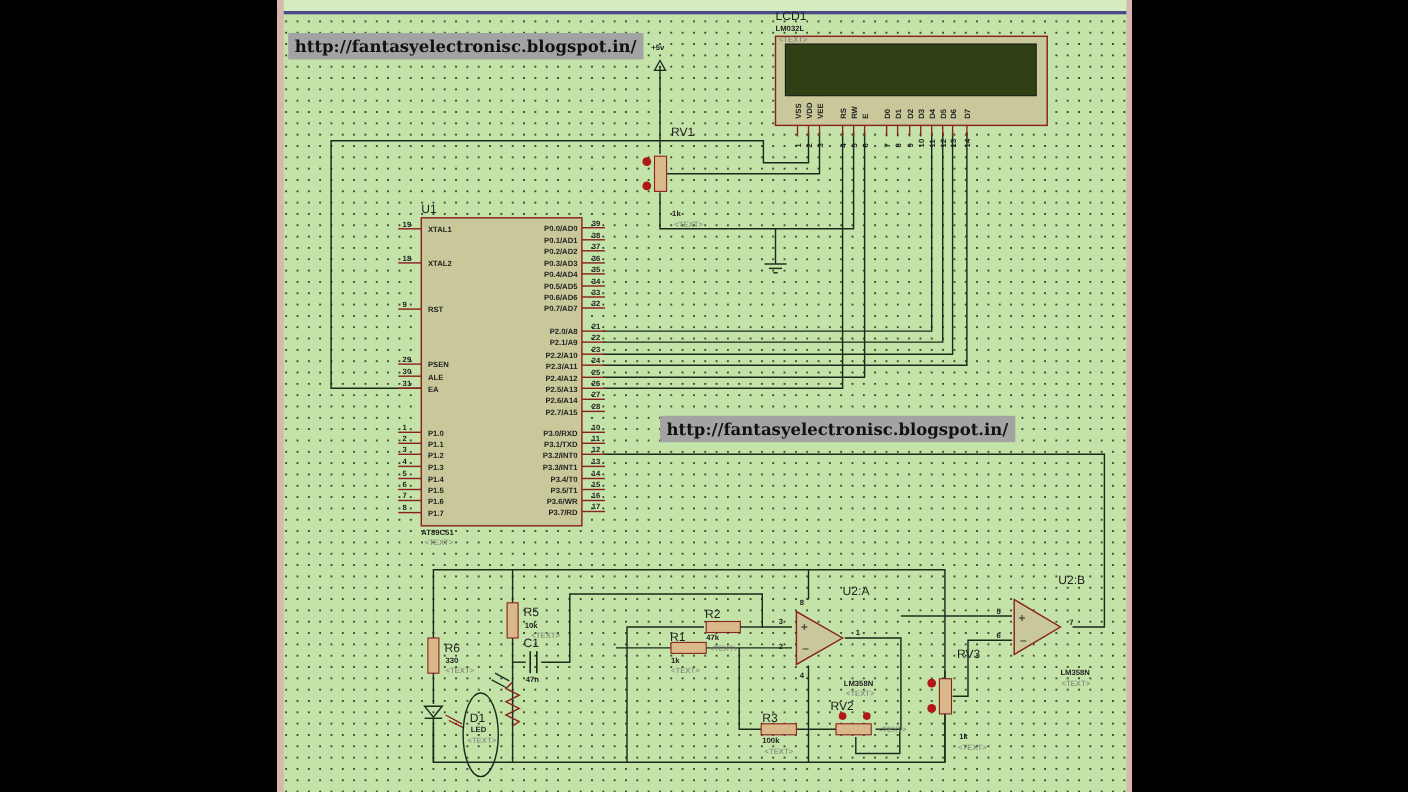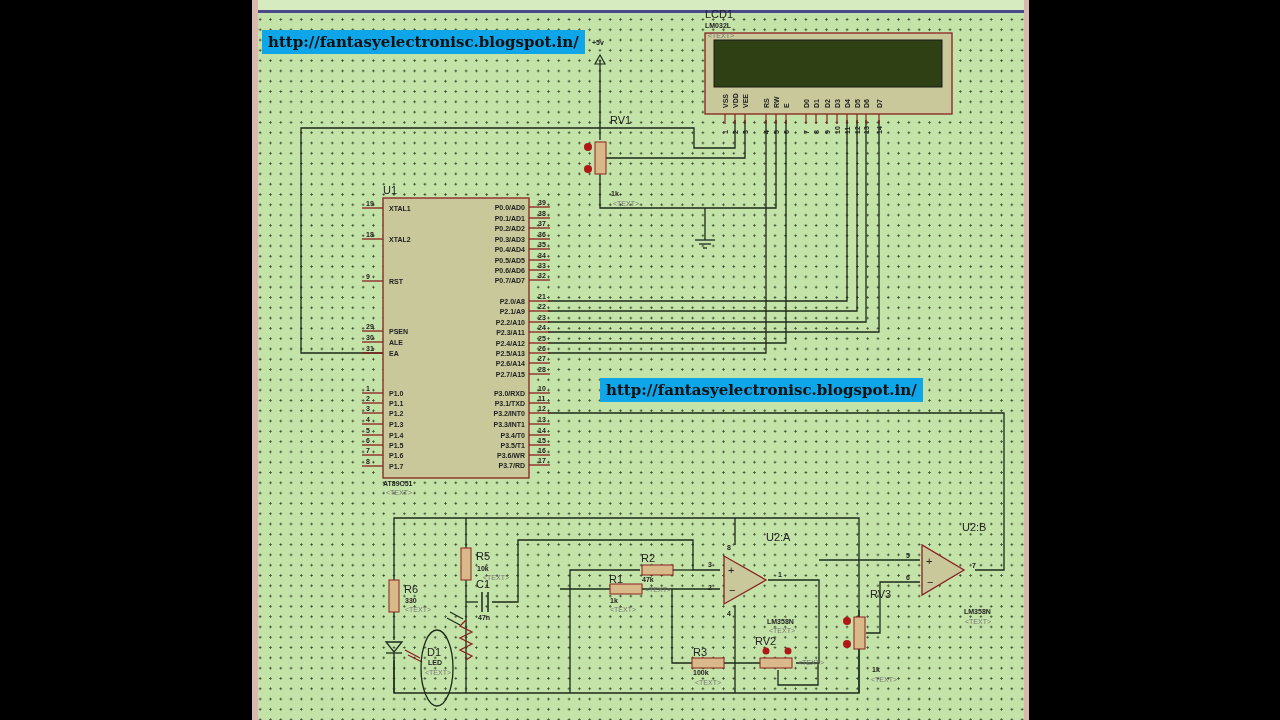--- a/index.html
+++ b/index.html
@@ -7,21 +7,21 @@
          font-family: "Liberation Sans", sans-serif; }
   #canvas { position: absolute; left: 252px; top: 0; width: 777px; height: 720px;
             background-color: #c4e3a8;
             background-image: radial-gradient(circle, #3d4a30 0.9px, transparent 1.1px);
             background-size: 10.3px 10.3px; background-position: 3px 4px; }
   #left-border { position: absolute; left: 252px; top: 0; width: 6px; height: 720px; background: #d9b8b0; }
   #right-border { position: absolute; left: 1024px; top: 0; width: 5px; height: 720px; background: #d9b8b0; }
   #top-strip { position: absolute; left: 252px; top: 0; width: 777px; height: 10px; background: #d6ecc0; }
   #top-rule { position: absolute; left: 252px; top: 10px; width: 777px; height: 3px; background: #4a4a8a; }
   svg#schem { position: absolute; left: 0; top: 0; width: 1280px; height: 720px; }
-  .url { position: absolute; background: #0ea5e9; color: #111;
+  .url { position: absolute; background: #a3a3a3; color: #111;
          font-family: "DejaVu Serif", serif; font-weight: bold; font-size: 15px; padding: 2px 6px; line-height: 20px; }
   .lbl { font-family: "Liberation Sans", sans-serif; fill: #222; }
   .sm { font-size: 7px; font-weight: bold; }
   .md { font-size: 11px; }
   .tx { font-size: 7px; fill: #777; }
 </style>
 </head>
 <body>
 
 <div id="canvas"></div>

